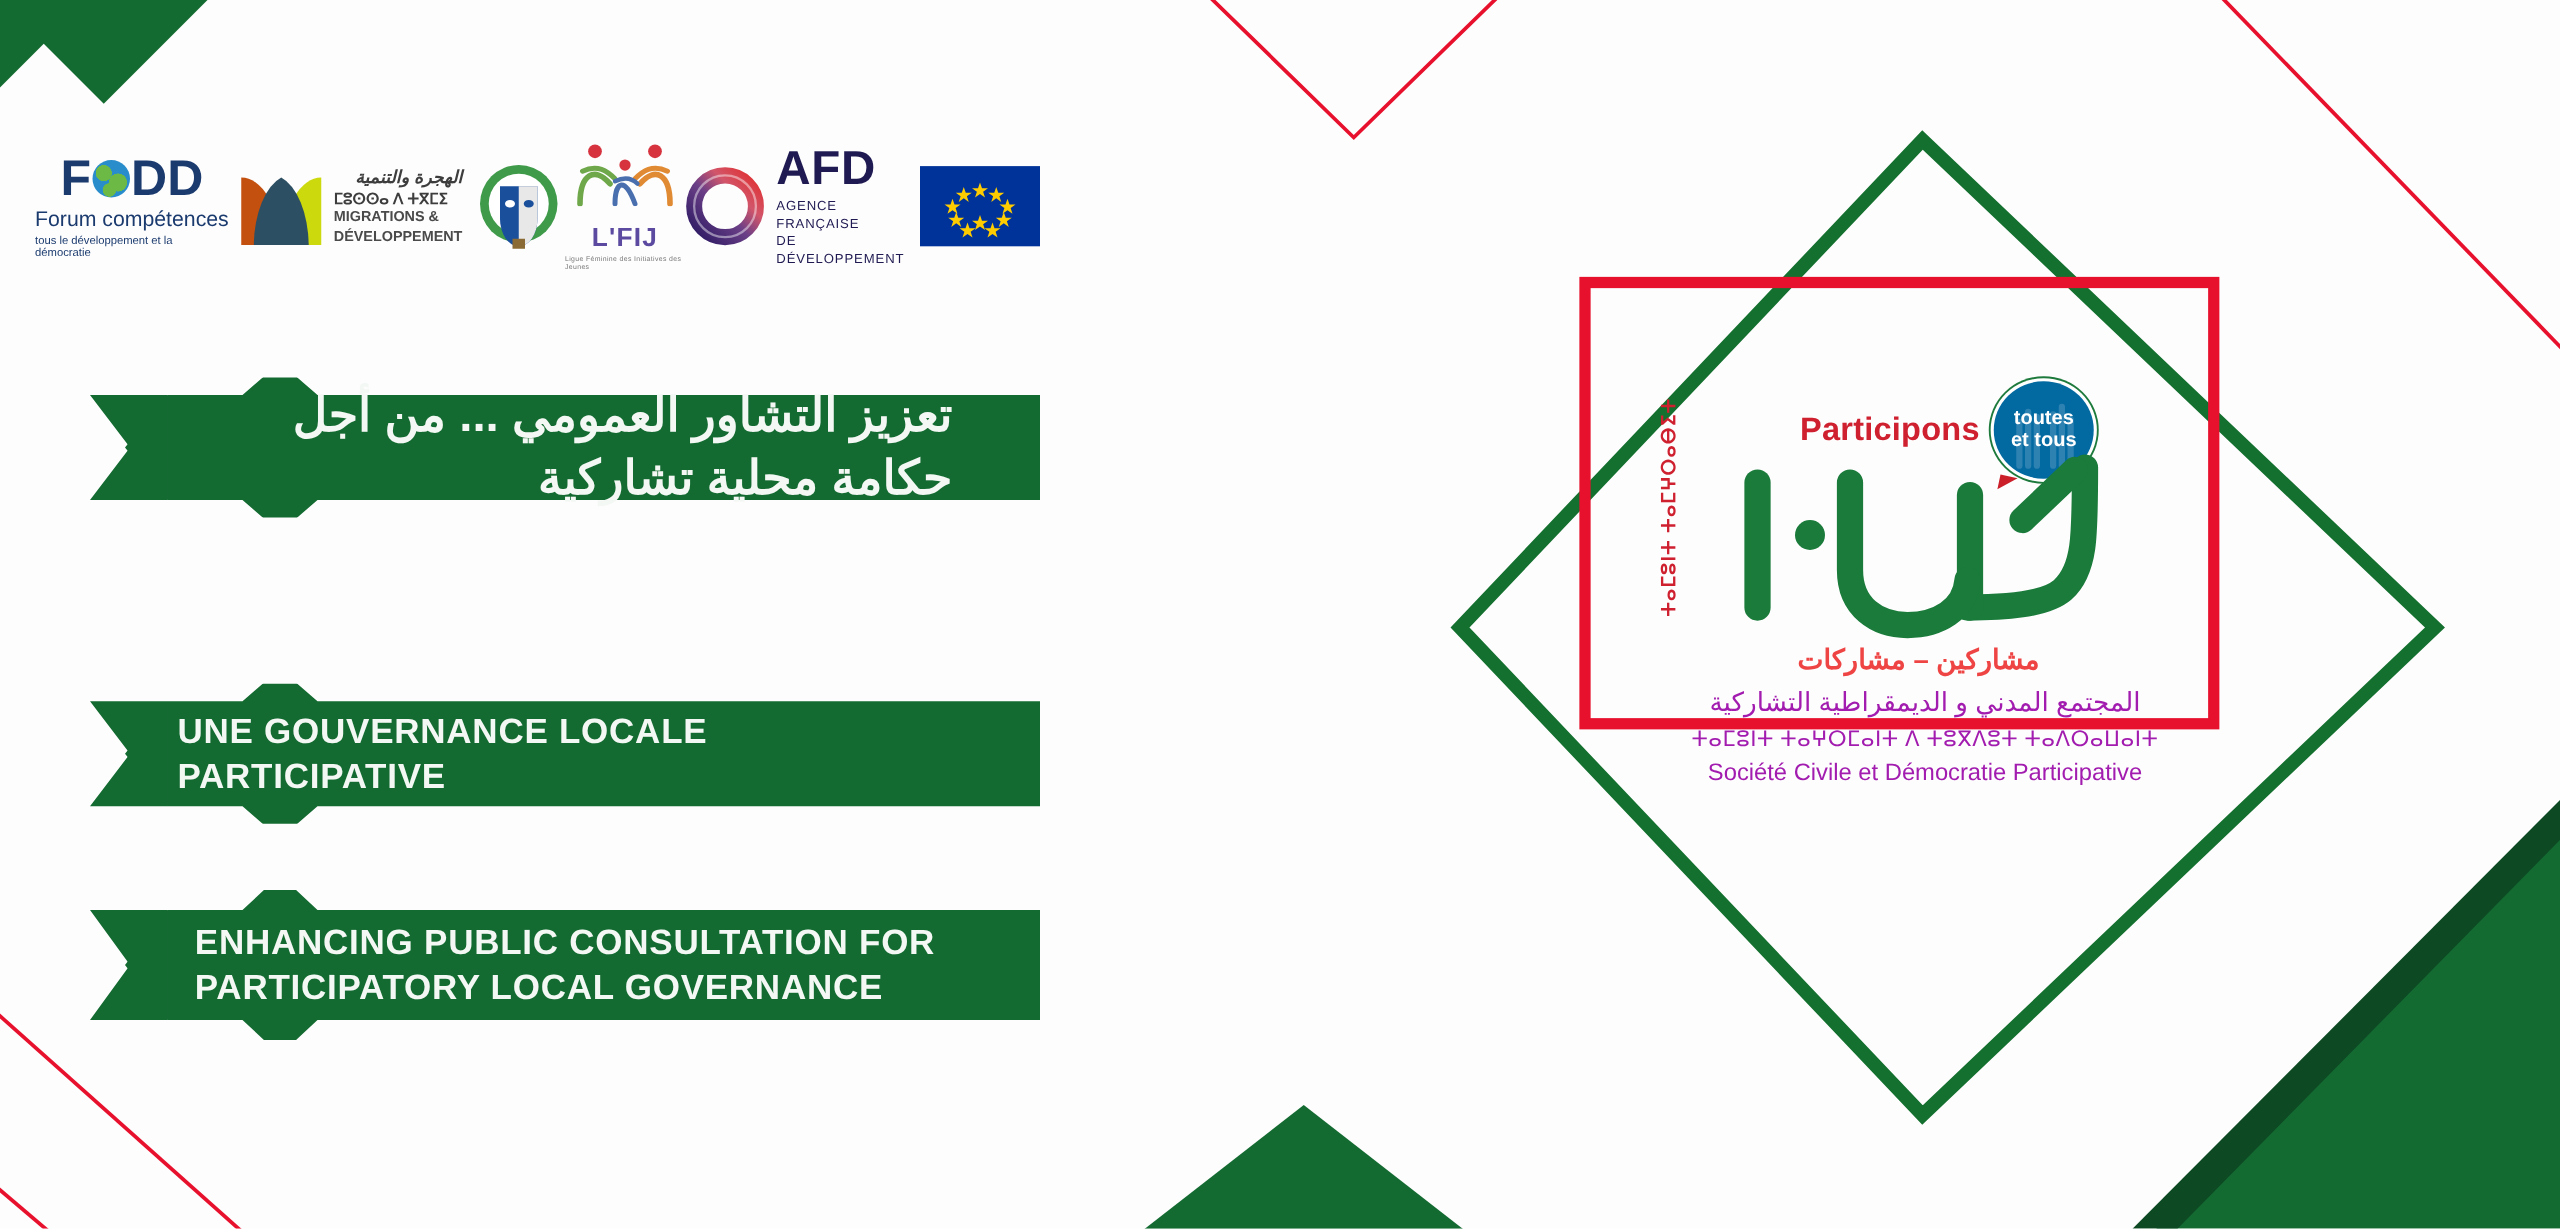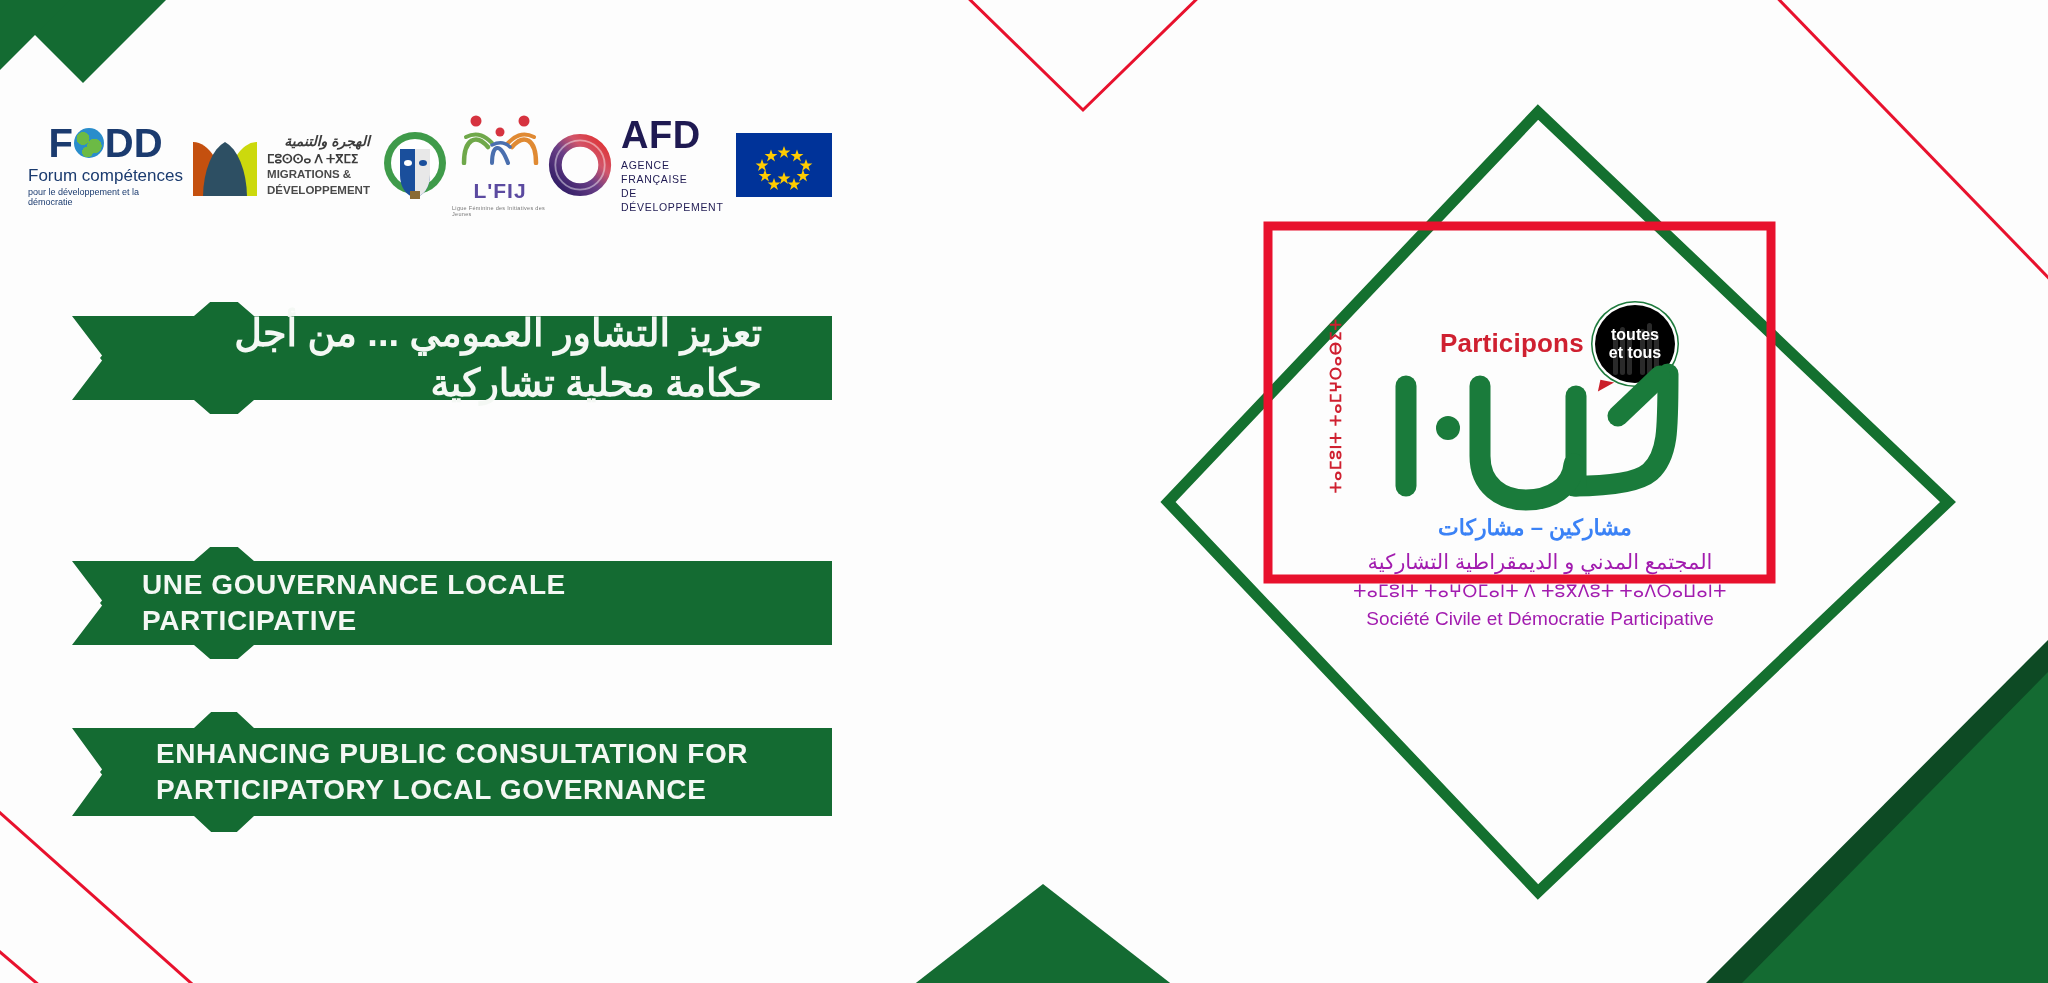--- a/index.html
+++ b/index.html
@@ -91,21 +91,21 @@
   
   #emblem { position: absolute; left: 1330px; top: 300px; width: 420px; height: 320px; }
   .participons {
     position: absolute; left: 110px; top: 28px;
     font-size: 26px; font-weight: 700; color: #cf2030;
     letter-spacing: .2px;
   }
   .bubble {
     position: absolute; left: 265px; top: 5px;
     width: 80px; height: 78px; border-radius: 50%;
-    background: #000000;
+    background: #0369a1;
     display: flex; flex-direction: column;
     align-items: center; justify-content: center;
     color: #fff; font-size: 16px; font-weight: 700; line-height: 1.12;
     box-shadow: 0 0 0 2.5px #fff, 0 0 0 4px #1d7a3c;
   }
   .bubble:after {
     content: ''; position: absolute; left: 4px; bottom: -10px;
     width: 0; height: 0;
     border-left: 14px solid #cb1f2a;
     border-bottom: 12px solid transparent;
@@ -114,21 +114,21 @@
   .bubble-hands { position: absolute; inset: 0; opacity: .3; }
   .kolona-svg { position: absolute; left: 20px; top: 60px; }
   .tifinagh-vert {
     position: absolute; left: -3px; top: 18px;
     font-size: 15px; color: #cf2030; font-weight: 600;
     writing-mode: vertical-rl; transform: rotate(180deg);
     letter-spacing: 1px;
   }
   .mousharikin {
     position: absolute; left: 108px; top: 215px;
-    direction: rtl; font-size: 22px; color: #3b82f6; font-weight: 600;
+    direction: rtl; font-size: 22px; color: #ef4444; font-weight: 600;
   }
   .emb-line { position: absolute; left: 0; width: 420px; text-align: center; color: #a21caf; }
   .emb-ar { top: 250px; font-size: 21px; direction: rtl; }
   .emb-tif { top: 281px; font-size: 17px; letter-spacing: .4px; }
   .emb-fr { top: 308px; font-size: 19px; }
 </style>
 </head>
 <body>
 
 <div id="poster">
@@ -158,21 +158,21 @@
 
   <div id="logo-strip">
 
     <div class="logo-slot fodd">
       <div class="fodd-top">
         <span class="fodd-word">F</span>
         <span class="fodd-globe"></span>
         <span class="fodd-word">DD</span>
       </div>
       <div class="fodd-sub">Forum compétences</div>
-      <div class="fodd-sub2">pour le développement et  la  démocratie</div>
+      <div class="fodd-sub2">tous le développement et  la  démocratie</div>
     </div>
 
     <div class="logo-slot migdev">
       <div class="migdev-mark">
         <svg viewBox="0 0 68 66" width="68" height="66">
           <path d="M2 10 A32 60 0 0 1 34 64 L2 64 Z" fill="#c4500f"></path>
           <path d="M66 10 A32 60 0 0 0 34 64 L66 64 Z" fill="#ccd90d"></path>
           <path d="M34 10 A30 58 0 0 1 56 64 L12 64 A30 58 0 0 1 34 10 Z" fill="#2d4f63"></path>
         </svg>
       </div>

